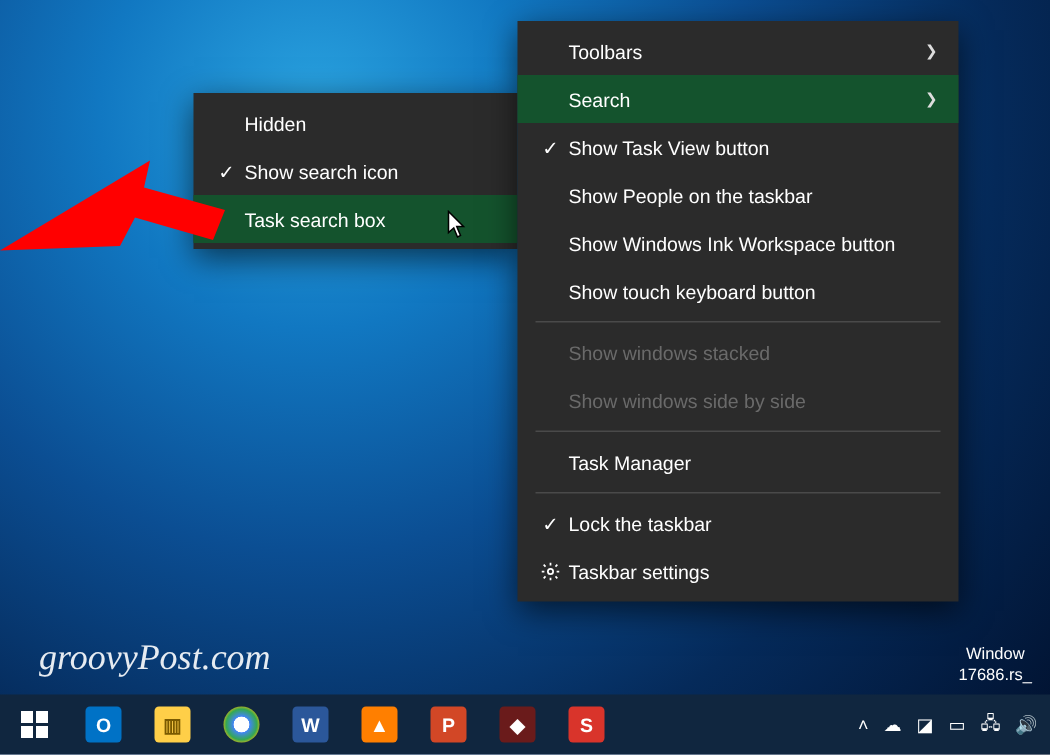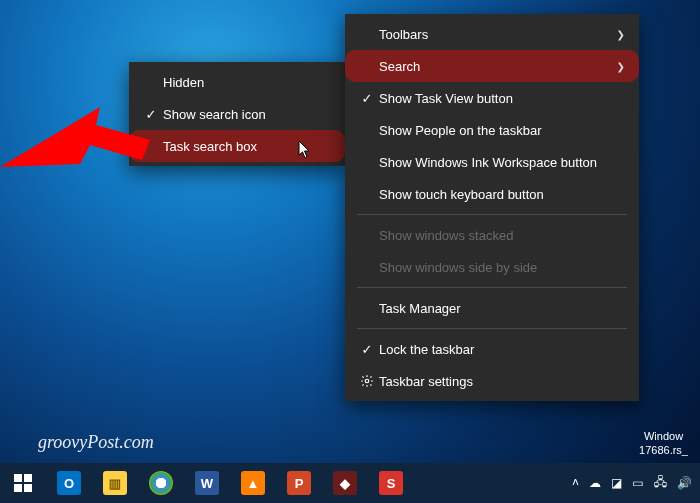--- a/index.html
+++ b/index.html
@@ -12,32 +12,32 @@
   
   .taskbar { position:absolute; left:0; right:0; bottom:0; height:40px; background:#10263f; display:flex; align-items:center; }
   .start { width:46px; height:40px; display:flex; align-items:center; justify-content:center; }
   .winlogo { width:18px; height:18px; display:grid; grid-template-columns:1fr 1fr; grid-template-rows:1fr 1fr; gap:2px; }
   .winlogo span { background:#fff; }
   .tbicon { width:46px; height:40px; display:flex; align-items:center; justify-content:center; position:relative; }
   .tbicon .sq { width:24px; height:24px; border-radius:3px; display:flex; align-items:center; justify-content:center; font-size:13px; color:#fff; font-weight:bold; }
   .tray { margin-left:auto; display:flex; align-items:center; gap:10px; padding:0 8px; color:#fff; font-size:12px; }
 
   
-  .watermark { position:absolute; left:38px; bottom:50px; color:rgba(255,255,255,0.9); font-size:18px; font-style:italic; font-family:Georgia,serif; }
+  .watermark { position:absolute; left:26px; bottom:50px; color:rgba(255,255,255,0.9); font-size:24px; font-style:italic; font-family:Georgia,serif; }
   .build { position:absolute; right:12px; bottom:46px; color:#fff; font-size:11px; text-align:center; line-height:14px; }
 
   
   .menu { position:absolute; background:#2b2b2b; color:#fff; font-size:13px; box-shadow:0 6px 20px rgba(0,0,0,0.6); padding:4px 0; }
   .menu.main { left:345px; top:14px; width:294px; }
   .menu.sub  { left:129px; top:62px; width:216px; }
   .mi { display:flex; align-items:center; height:32px; padding:0 14px 0 10px; white-space:nowrap; position:relative; }
   .mi .col-check { width:24px; display:flex; justify-content:center; }
   .mi .lbl { flex:1; }
   .mi .arrow { font-size:10px; color:#ddd; }
-  .mi.hover { background:#7f1d1d;border-radius:10px; }
+  .mi.hover { background:#14532d; }
   .mi.disabled { color:#6a6a6a; }
   .sep { height:1px; background:#4a4a4a; margin:4px 12px; }
   .check::before { content:"✓"; font-size:13px; color:#fff; }
   .gear { width:14px; height:14px; }
 
   
   .cursor { position:absolute; left:298px; top:140px; width:14px; height:20px; }
 
   
   .arrow-anno { position:absolute; left:0px; top:92px; }

